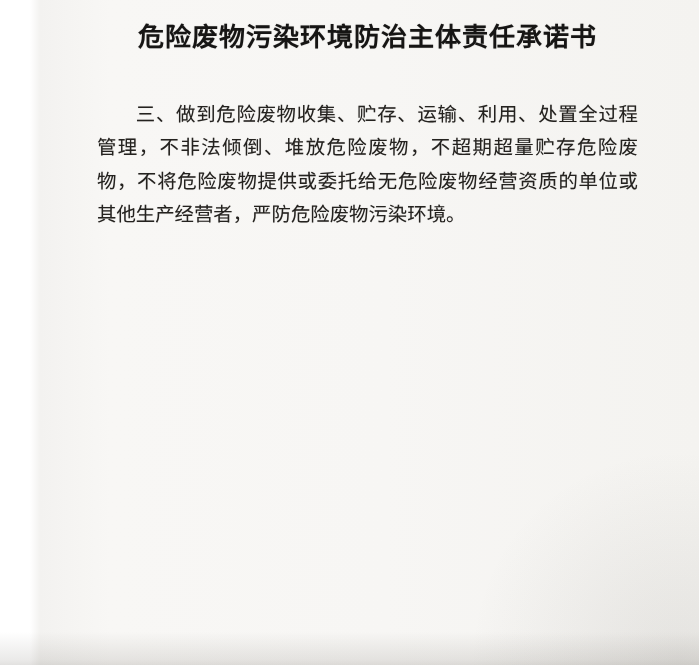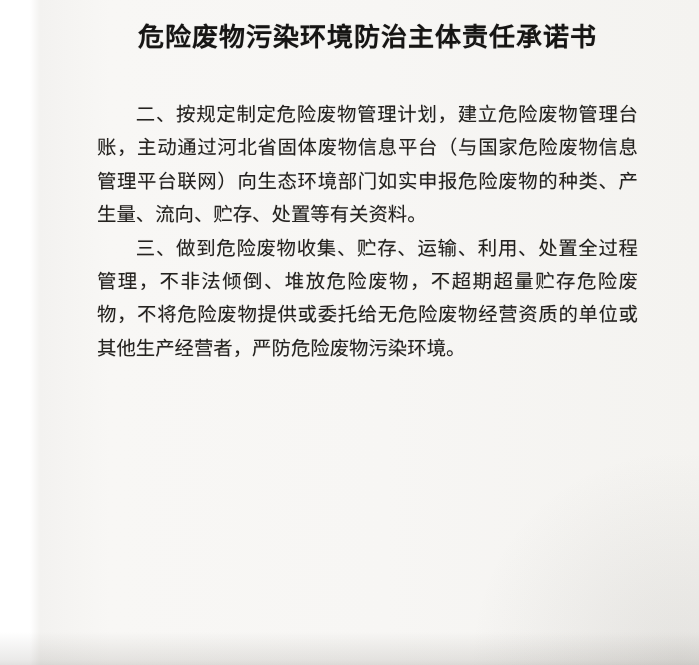--- a/index.html
+++ b/index.html
@@ -55,17 +55,16 @@
     text-indent: 2em;
   }
 </style>
 </head>
 <body>
 
 <div class="photo-page">
   <div class="doc">
     <h1 class="doc-title">危险废物污染环境防治主体责任承诺书</h1>
     <div class="doc-body">
-      <p>二、按规定制定危险废物管理计划，建立危险废物管理台账，主动通过河北省固体废物信息平台（与国家危险废物信息管理平台联网）向生态环境部门如实申报危险废物的种类、产生量、流向、贮存、处置等有关资料。</p>
       <p>三、做到危险废物收集、贮存、运输、利用、处置全过程管理，不非法倾倒、堆放危险废物，不超期超量贮存危险废物，不将危险废物提供或委托给无危险废物经营资质的单位或其他生产经营者，严防危险废物污染环境。</p>
     </div>
   </div>
 </div>
 
 </body></html>

